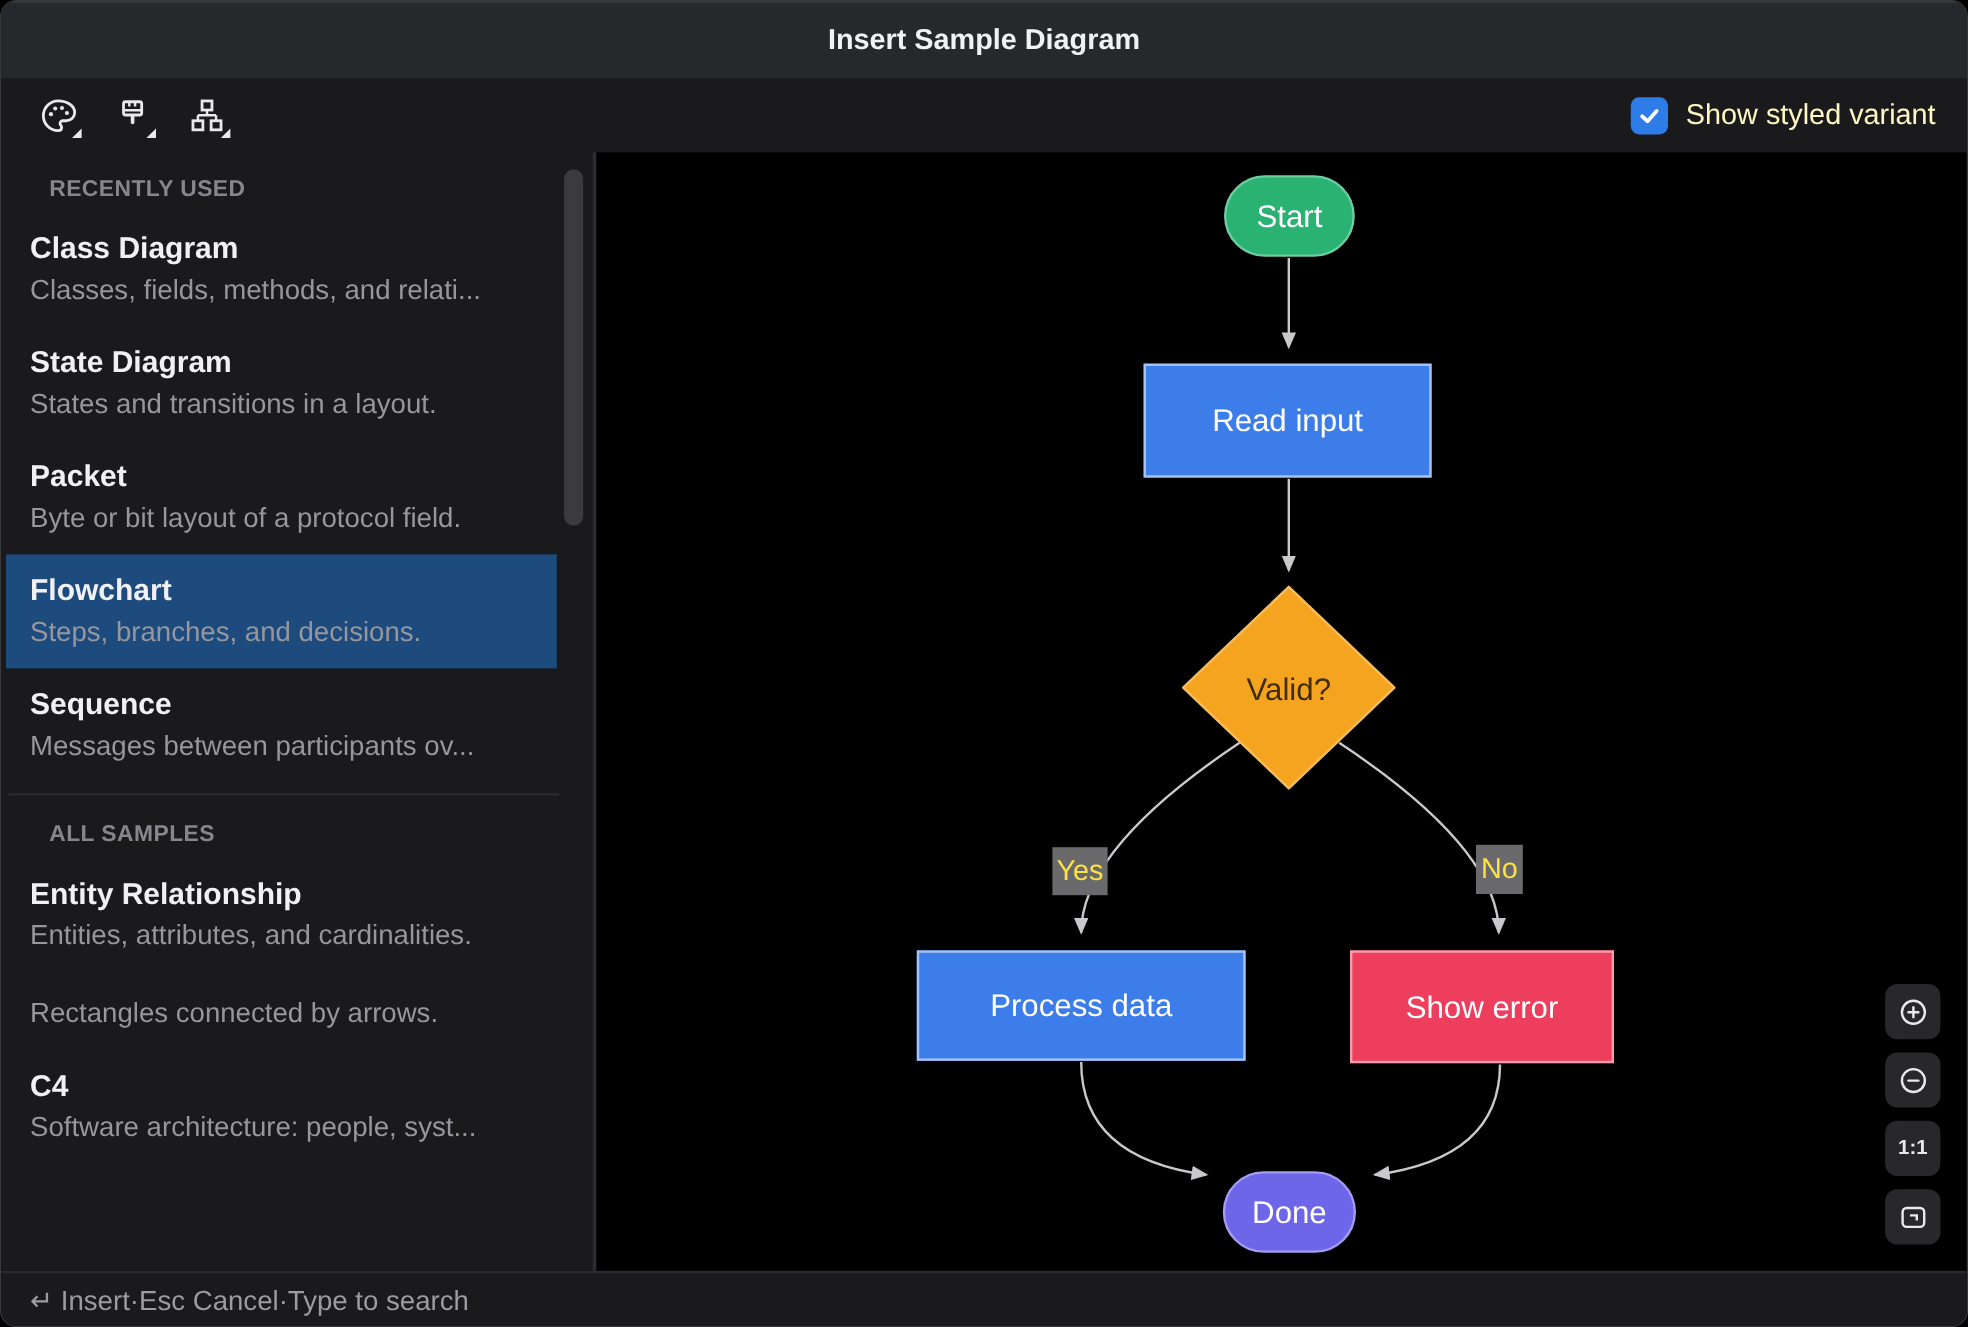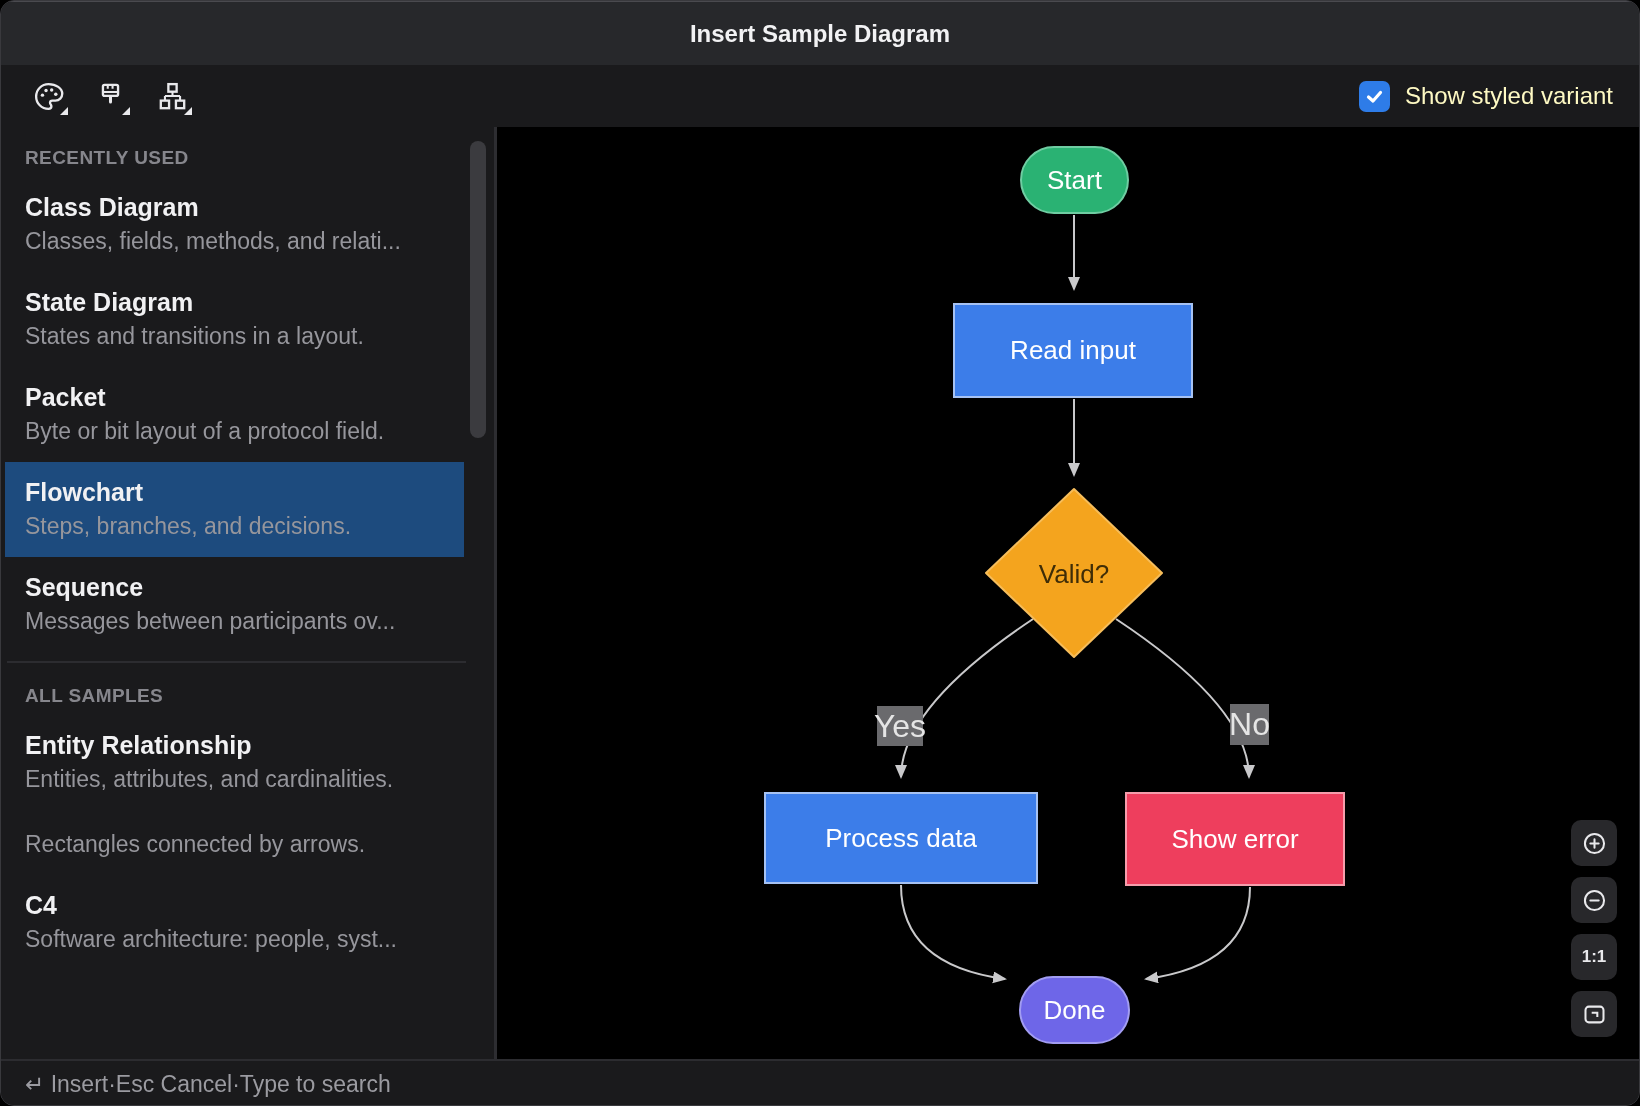--- a/index.html
+++ b/index.html
@@ -62,21 +62,21 @@
   
   .content { display: flex; height: 932px; }
   .sidebar {
     position: relative;
     width: 496px;
     border-right: 3px solid #2d2d31;
     background: #1a1a1c;
     overflow: hidden;
   }
   .section-header {
-    padding: 20px 24px 8px;
+    padding: 20px 40px 8px;
     font-size: 19px; font-weight: 700; letter-spacing: .4px;
     color: #86868c;
   }
   .item { padding: 15px 24px 17px; margin-right: 30px; cursor: pointer; }
   .item.selected { background: #1d4b7e; margin-left: 4px; padding-left: 20px; }
   .item-title { font-size: 25px; font-weight: 700; color: #f1f1f3; line-height: 30px; }
   .item-desc  { font-size: 23px; color: #96969c; line-height: 28px; margin-top: 5px; }
   .divider { height: 2px; background: #2c2c30; margin: 9px 28px 2px 6px; }
   .scroll-thumb {
     position: absolute; top: 14px; right: 8px;
@@ -114,21 +114,21 @@
     background: #6e66e8; border: 2px solid #a29df2; border-radius: 34px;
   }
   .diamond-label {
     position: absolute; left: 507px; top: 429px; width: 140px; height: 36px;
     display: flex; align-items: center; justify-content: center;
     font-size: 26px; color: #3f2d07;
   }
   .edge-label {
     position: absolute;
     display: flex; align-items: center; justify-content: center;
-    background: #6a6a6d; color: #e5e5e5; font-size: 32px;
+    background: #6a6a6d; color: #fde047; font-size: 24px;
   }
   .edge-label-yes { left: 380px; top: 579px; width: 46px; height: 40px; }
   .edge-label-no  { left: 733px; top: 577px; width: 39px; height: 41px; }
 
   
   .zoom-panel {
     position: absolute; right: 22px; bottom: 22px;
     display: flex; flex-direction: column; gap: 11px;
   }
   .zoom-btn {

